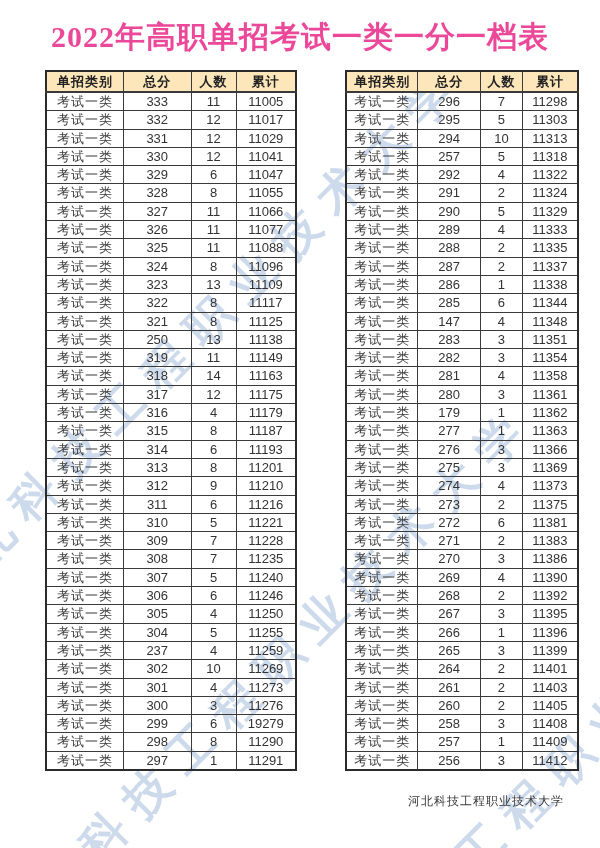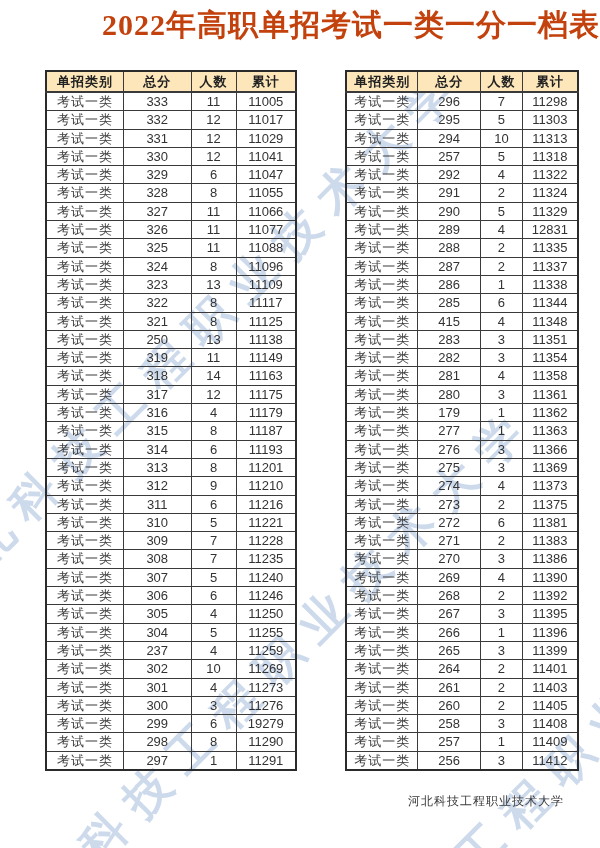--- a/index.html
+++ b/index.html
@@ -27,28 +27,28 @@
     font-weight: bold;
     letter-spacing: 16px;
     color: rgba(136, 168, 210, 0.42);
     font-family: "Liberation Serif", serif;
   }
   .wm1 { left: -70px; top: 570px; }
   .wm2 { left: 0px;   top: 910px; }
   .wm3 { left: 290px; top: 1010px; }
   .title {
     position: absolute;
-    top: 5px;
+    top: 17px;
     left: 0;
     width: 100%;
     margin: 0;
-    text-align: right;
+    text-align: center;
     font-size: 30px;
     font-weight: bold;
-    color: #c2410c;
+    color: #ec4899;
     letter-spacing: 1px;
     font-family: "Liberation Serif", serif;
     z-index: 2;
   }
   table.score-table {
     position: absolute;
     top: 70px;
     border-collapse: collapse;
     table-layout: fixed;
     background: transparent;
@@ -401,21 +401,21 @@
         <tr>
           <td class="cat">考试一类</td>
           <td>290</td>
           <td>5</td>
           <td>11329</td>
         </tr>
         <tr>
           <td class="cat">考试一类</td>
           <td>289</td>
           <td>4</td>
-          <td>12831</td>
+          <td>11333</td>
         </tr>
         <tr>
           <td class="cat">考试一类</td>
           <td>288</td>
           <td>2</td>
           <td>11335</td>
         </tr>
         <tr>
           <td class="cat">考试一类</td>
           <td>287</td>
@@ -429,21 +429,21 @@
           <td>11338</td>
         </tr>
         <tr>
           <td class="cat">考试一类</td>
           <td>285</td>
           <td>6</td>
           <td>11344</td>
         </tr>
         <tr>
           <td class="cat">考试一类</td>
-          <td>415</td>
+          <td>147</td>
           <td>4</td>
           <td>11348</td>
         </tr>
         <tr>
           <td class="cat">考试一类</td>
           <td>283</td>
           <td>3</td>
           <td>11351</td>
         </tr>
         <tr>

